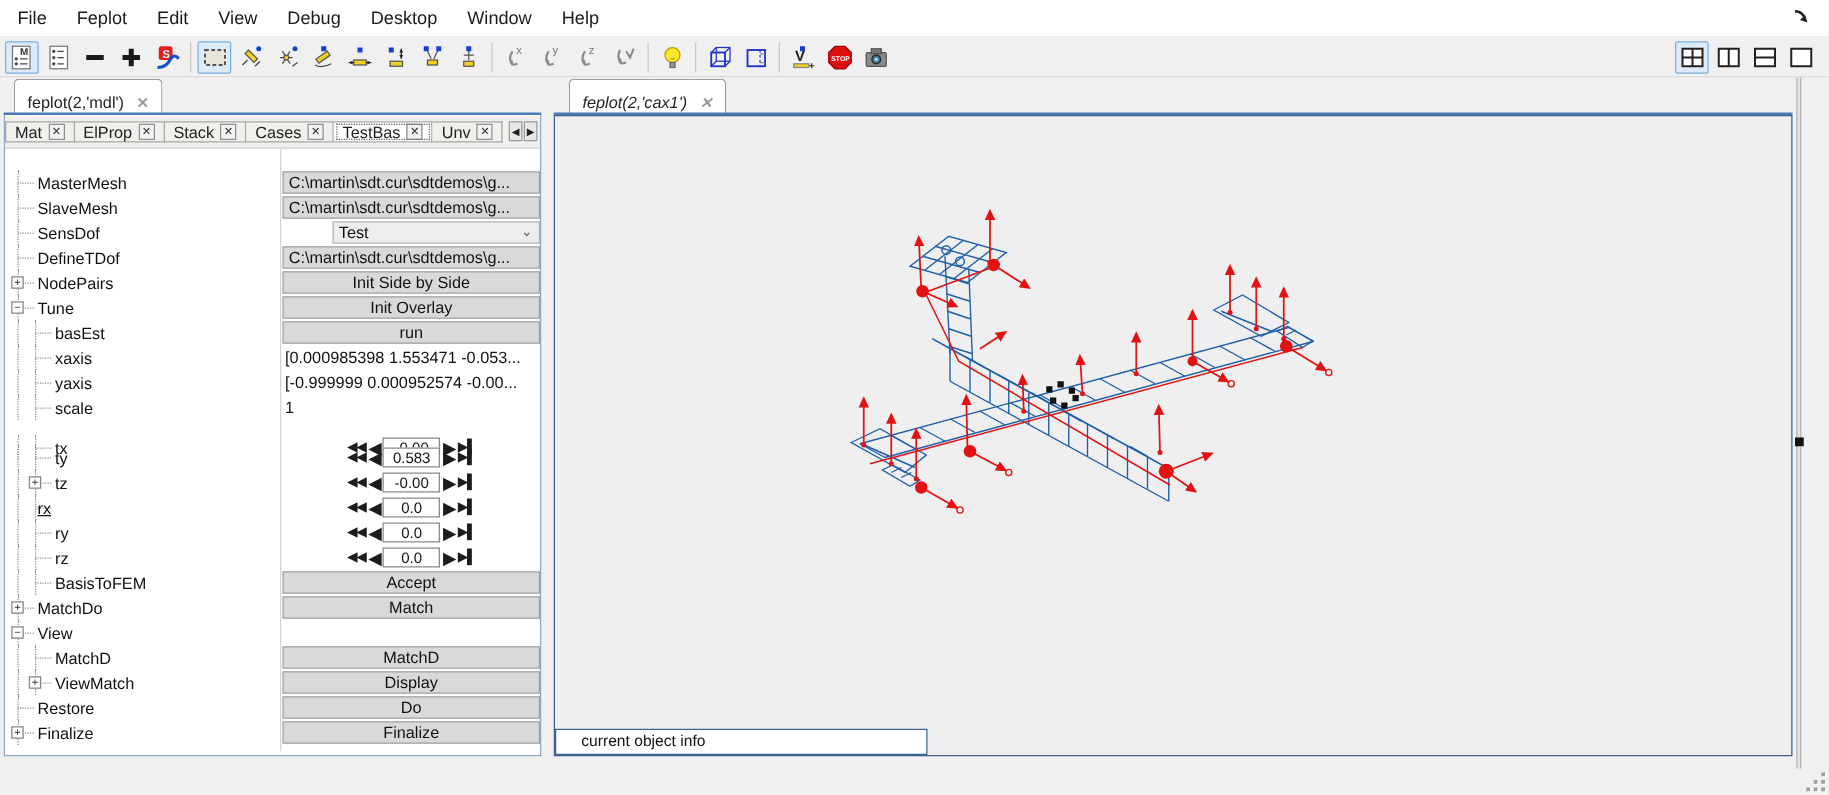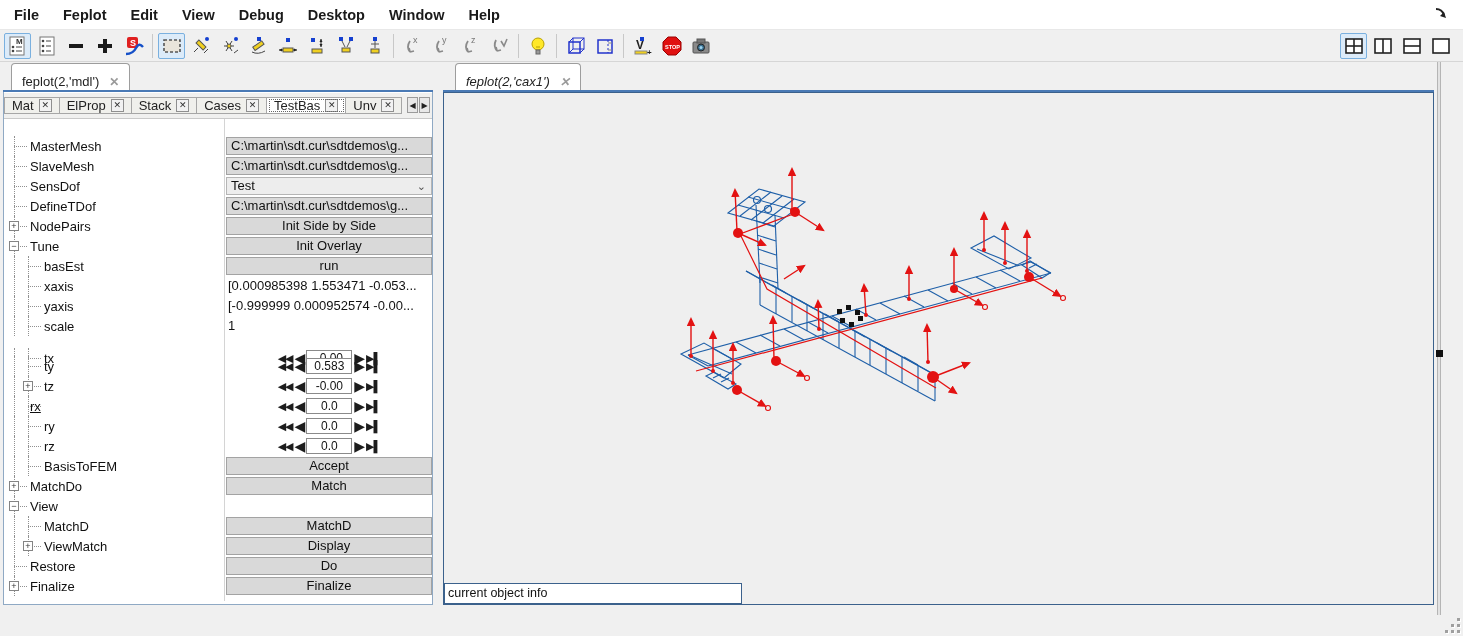--- a/index.html
+++ b/index.html
@@ -45,46 +45,46 @@
   .col-divider { position:absolute; left:220px; top:0; width:1px; height:482px; background:#d4d4d4; }
   .prop-row { position:absolute; left:0; width:428px; height:20px; }
   .p-label { position:absolute; top:3px; font-size:13px; color:#101010; white-space:nowrap; }
   .v0 { position:absolute; left:10px; top:0; height:20px; border-left:1px dotted #909090; }
   .v1 { position:absolute; left:24px; top:0; height:20px; border-left:1px dotted #909090; }
   .stub { position:absolute; top:10px; border-top:1px dotted #909090; }
   .exp { position:absolute; top:5px; width:10px; height:10px; border:1px solid #848484; background:#ffffff; font-size:9px; line-height:8px; text-align:center; color:#333; }
   .p-val { position:absolute; left:222px; top:1px; width:206px; height:18px; font-size:13px; }
   .val-path, .val-btn { background:#d9d9d9; border:1px solid #a3a3a3; height:18px; line-height:16px; padding:0 4px; color:#111; white-space:nowrap; overflow:hidden; }
   .val-btn { text-align:center; }
-  .val-select { background:#ededed; border:1px solid #b5b5b5; height:18px; line-height:16px; padding:0 4px; color:#111; position:relative; }
+  .val-select { background:#ededed; border:1px solid #b5b5b5; height:18px; line-height:16px; padding:0 4px; color:#111; position:relative;margin-left:40px; }
   .val-select .chev { position:absolute; right:5px; top:0px; color:#555; font-size:11px; }
   .val-plain { height:18px; line-height:18px; padding:0 2px; color:#111; white-space:nowrap; overflow:hidden; }
   .val-stepper { height:18px; display:flex; align-items:center; justify-content:center; gap:2px; }
   .st-g { font-size:11px; color:#1c1c1c; letter-spacing:-1px; line-height:16px; }
   .st-box { width:46px; height:16px; border:1px solid #8a8a8a; background:#fff; font-size:12px; text-align:center; line-height:14px; color:#111; }
 
   
   .right-dock { position:absolute; left:443px; top:0; width:991px; height:553px; }
   .plot-panel { position:absolute; left:0; top:30px; width:991px; height:513px; background:#efefef; border:1.5px solid #3b618c; }
-  .obj-info { position:absolute; left:0px; bottom:0px; width:298px; height:21px; background:#ffffff; border:1px solid #3b618c; font-size:12.5px; color:#111; line-height:19px; padding-left:3px; }
+  .obj-info { position:absolute; left:0px; bottom:0px; width:298px; height:21px; background:#ffffff; border:1px solid #3b618c; font-size:12.5px; color:#111; line-height:19px; padding-left:20px; }
   .plot-svg { position:absolute; left:0; top:0; width:988px; height:510px; }
 
   .splitter { position:absolute; left:1437px; top:0; width:4px; height:553px; background:#e3e3e3; border-left:1px solid #b5b5b5; border-right:1px solid #b5b5b5; }
   .splitter .handle { position:absolute; left:-2px; top:288px; width:7px; height:7px; background:#111; }
 
   
   .statusbar { position:absolute; left:0; top:615px; width:1463px; height:21px; background:#f0f0f0; }
   .grip { position:absolute; right:3px; bottom:3px; width:16px; height:16px; }
   .grip i { position:absolute; width:3px; height:3px; background:#9f9f9f; box-shadow:1px 1px 0 #fff; }
 </style>
 </head>
 <body>
 
 <div class="menubar">
-  <div id="menu-items" style="display:flex;font-weight:bold;">
+  <div id="menu-items" style="display:flex;">
       <div class="menu-item">File</div>
       <div class="menu-item">Feplot</div>
       <div class="menu-item">Edit</div>
       <div class="menu-item">View</div>
       <div class="menu-item">Debug</div>
       <div class="menu-item">Desktop</div>
       <div class="menu-item">Window</div>
       <div class="menu-item">Help</div>
     </div>
 </div>

